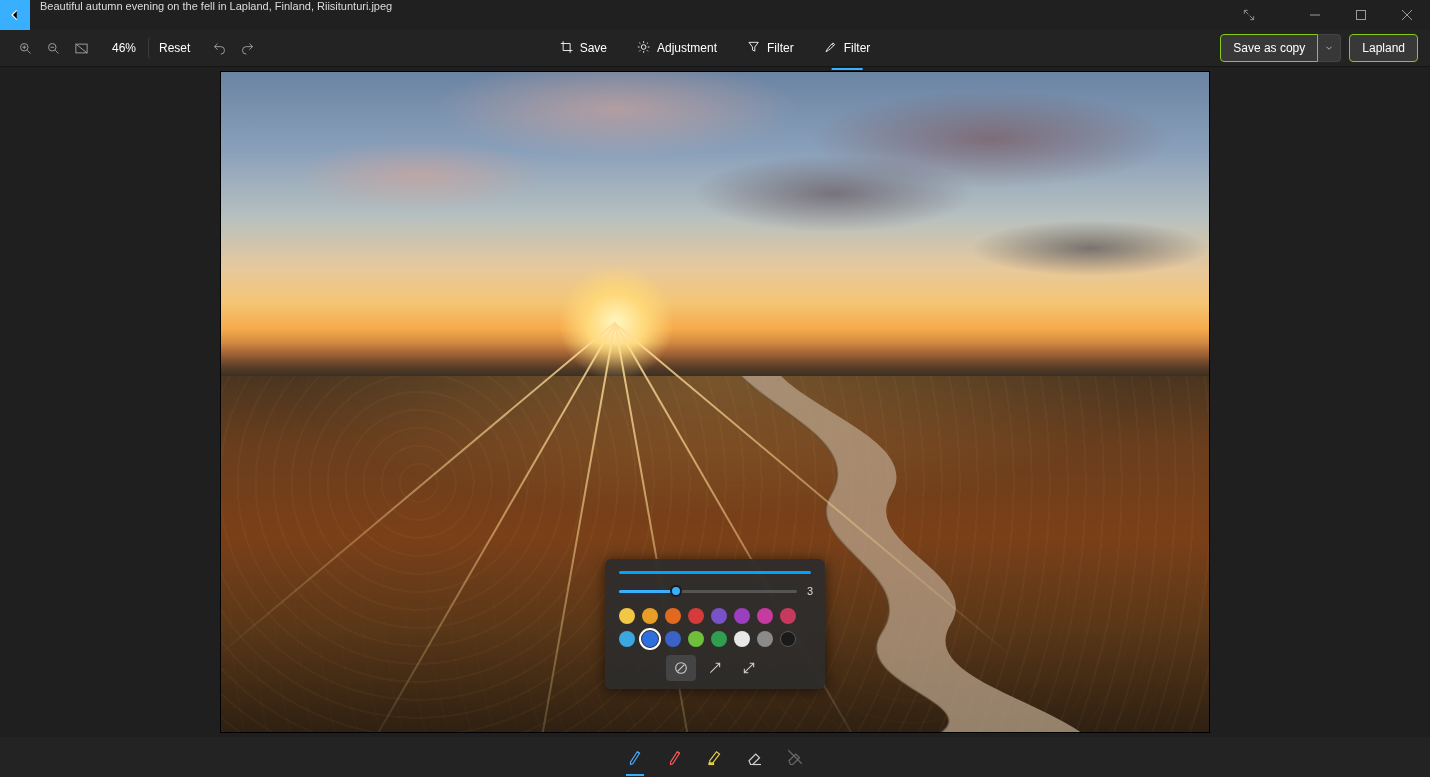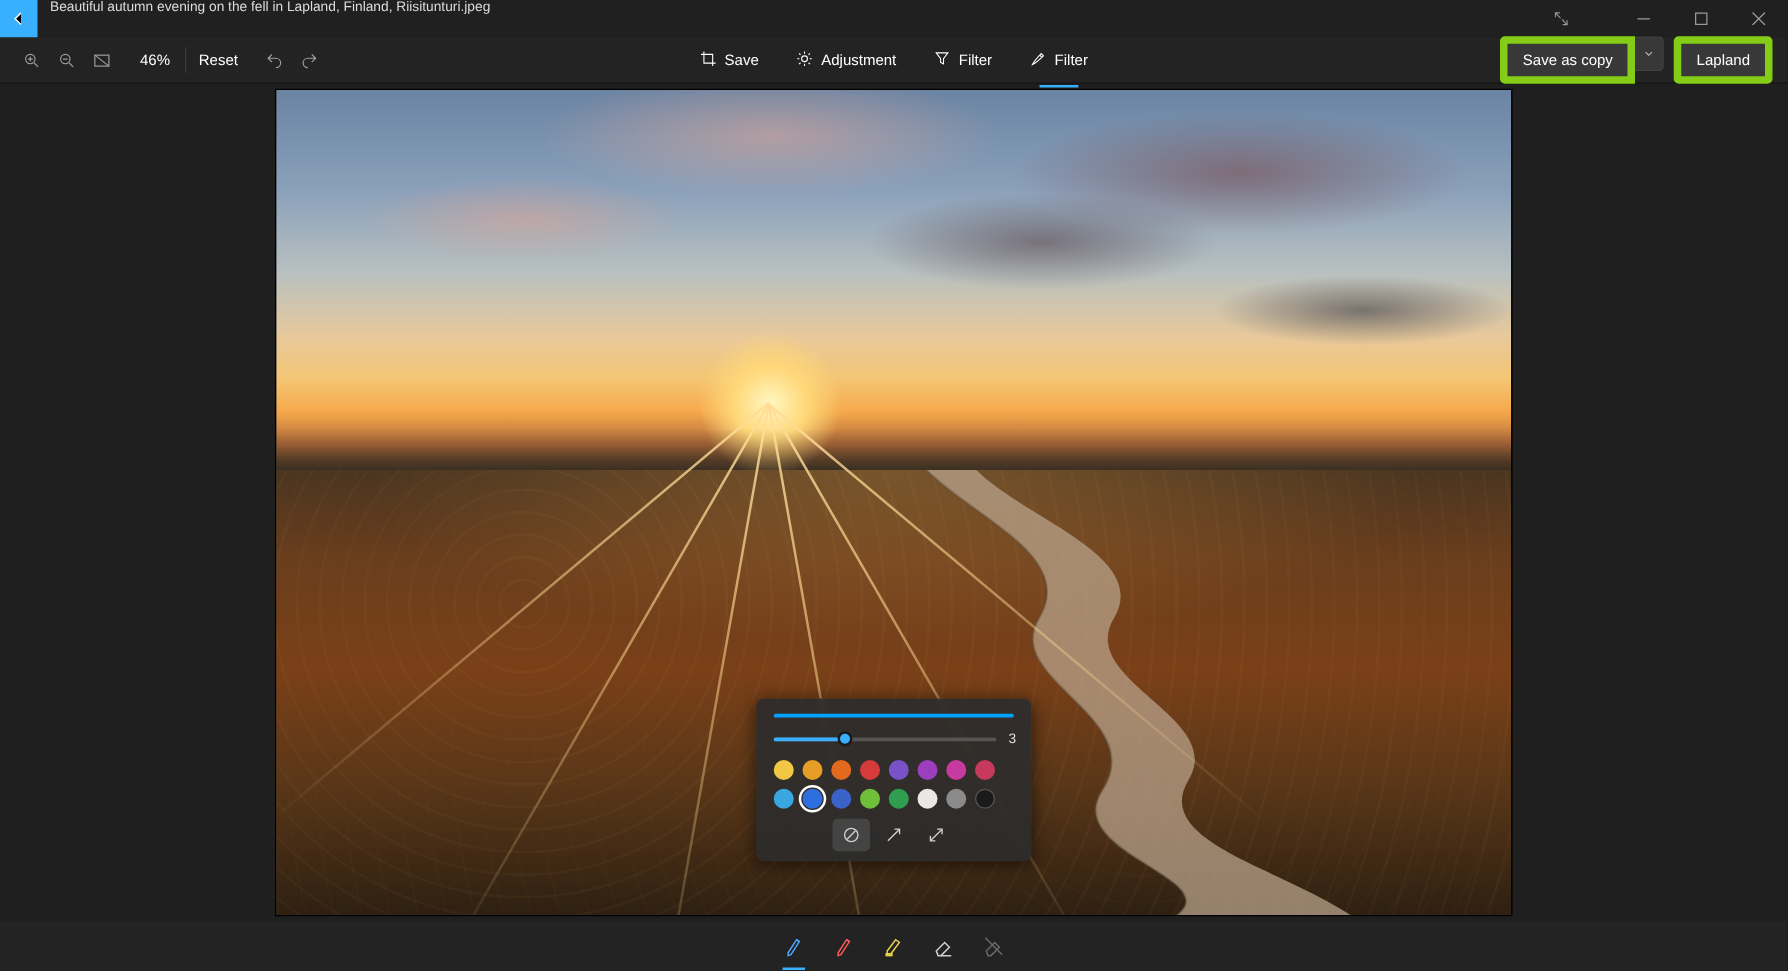--- a/index.html
+++ b/index.html
@@ -93,21 +93,21 @@
   .tab.active::after{
     content:"";position:absolute;left:20%;right:20%;bottom:-9px;height:2px;
     background:var(--accent-light);
   }
 
   .pill-btn{
     height:26px;padding:0 12px;
     display:flex;align-items:center;justify-content:center;
     font-size:12px;color:var(--text);
     background:#383838;border-radius:4px;cursor:pointer;
-    border:6px solid #84cc16;
+    border:1px solid #84cc16;
   }
   .split-btn{display:flex;}
   .split-btn .pill-btn{border-top-right-radius:0;border-bottom-right-radius:0;}
   .split-btn .chev{
     width:22px;height:26px;
     background:#383838;border:1px solid #444;border-left:none;
     border-top-right-radius:4px;border-bottom-right-radius:4px;
     display:flex;align-items:center;justify-content:center;cursor:pointer;
   }
   .split-btn .chev svg{stroke:#c8c8c8;fill:none;}

